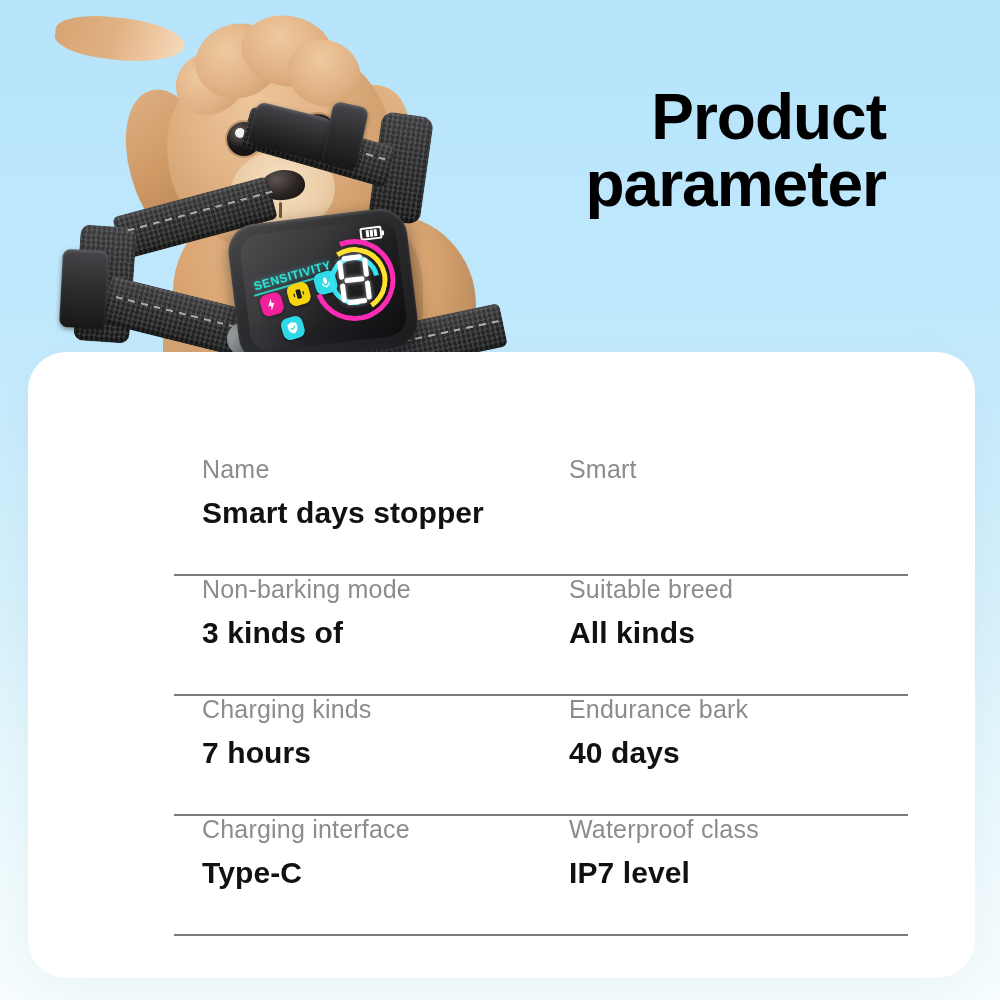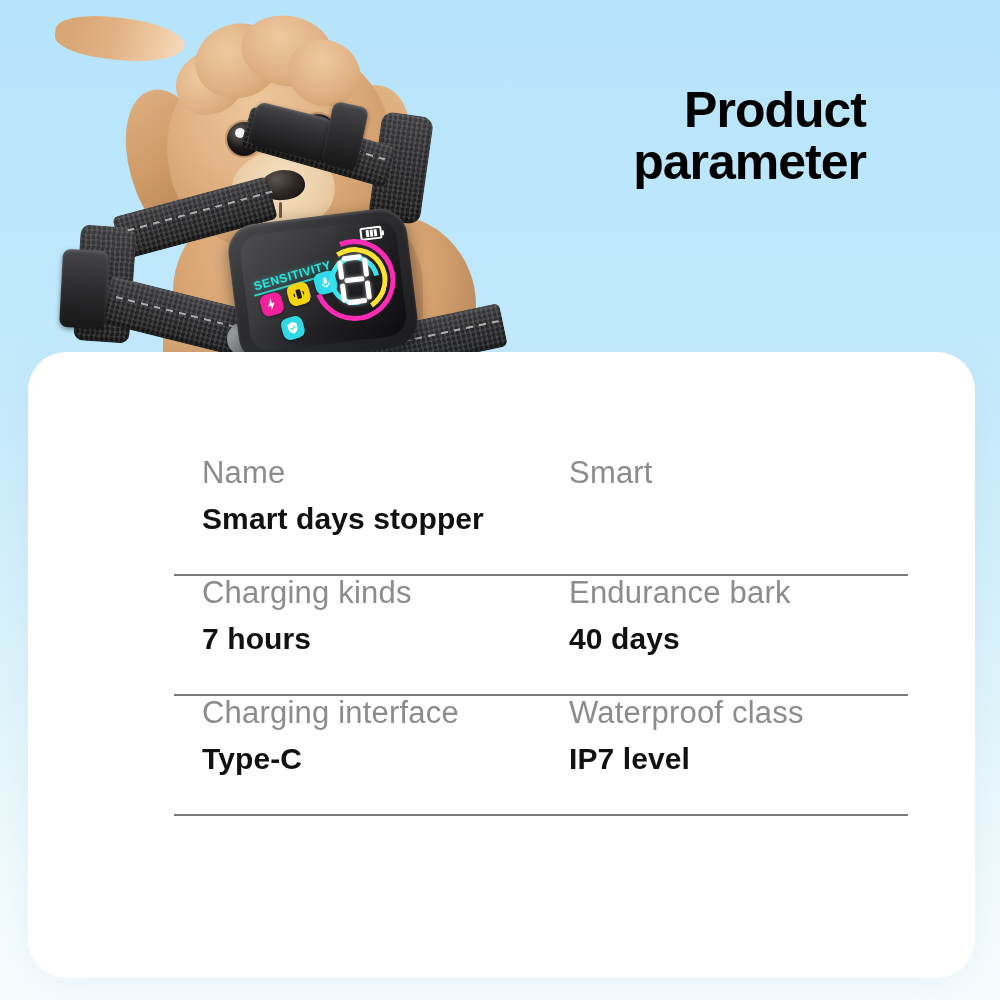--- a/index.html
+++ b/index.html
@@ -11,25 +11,25 @@
     position:relative;
   }
   #stage {
     position:absolute; left:0; top:0; width:1000px; height:1000px;
     background:linear-gradient(180deg,#b6e4fb 0%, #bfe8fc 30%, #d4f0fb 58%, #e8f8fc 78%, #f2fbfd 90%, #f7fdfe 100%);
     overflow:hidden;
   }
 
   
   #heading {
-    position:absolute; right:134px; top:84px;
+    position:absolute; right:114px; top:84px;
     text-align:right;
     color:#000;
     font-weight:bold;
-    font-size:50px;
+    font-size:64px;
     line-height:1.04;
     letter-spacing:-1px;
   }
   #heading .l2 { display:block; }
 
   
   #dog-scene { position:absolute; left:55px; top:18px; width:480px; height:420px; }
 
   .fur-body {
     position:absolute;
@@ -266,21 +266,21 @@
     border-radius:38px;
     box-shadow:0 10px 40px rgba(120,160,190,.10);
   }
   #spec-table {
     position:absolute; left:146px; top:104px; width:734px;
   }
   .spec-row { position:relative; height:120px; }
   .spec-row .cells { display:flex; }
   .spec-cell { width:50%; padding-left:28px; }
   .spec-label {
-    font-size:31px; color:#8c8c8c; font-weight:normal;
+    font-size:25px; color:#8c8c8c; font-weight:normal;
     letter-spacing:.2px; line-height:1.1; white-space:nowrap;
   }
   .spec-value {
     font-size:30px; color:#111111; font-weight:bold;
     margin-top:12px; letter-spacing:.1px; line-height:1.1; white-space:nowrap;
   }
   .spec-divider {
     position:absolute; left:0; bottom:0; width:734px; height:2px;
     background:#7b7b7b;
   }
@@ -404,24 +404,37 @@
             <div class="spec-label">Name</div>
             <div class="spec-value">Smart days stopper</div>
           </div>
           <div class="spec-cell">
             <div class="spec-label">Smart</div>
           </div>
         </div>
         <div class="spec-divider"></div>
       </div>
 
-
       <div class="spec-row">
         <div class="cells">
           <div class="spec-cell">
+            <div class="spec-label">Non-barking mode</div>
+            <div class="spec-value">3 kinds of</div>
+          </div>
+          <div class="spec-cell">
+            <div class="spec-label">Suitable breed</div>
+            <div class="spec-value">All kinds</div>
+          </div>
+        </div>
+        <div class="spec-divider"></div>
+      </div>
+
+      <div class="spec-row">
+        <div class="cells">
+          <div class="spec-cell">
             <div class="spec-label">Charging kinds</div>
             <div class="spec-value">7 hours</div>
           </div>
           <div class="spec-cell">
             <div class="spec-label">Endurance bark</div>
             <div class="spec-value">40 days</div>
           </div>
         </div>
         <div class="spec-divider"></div>
       </div>

